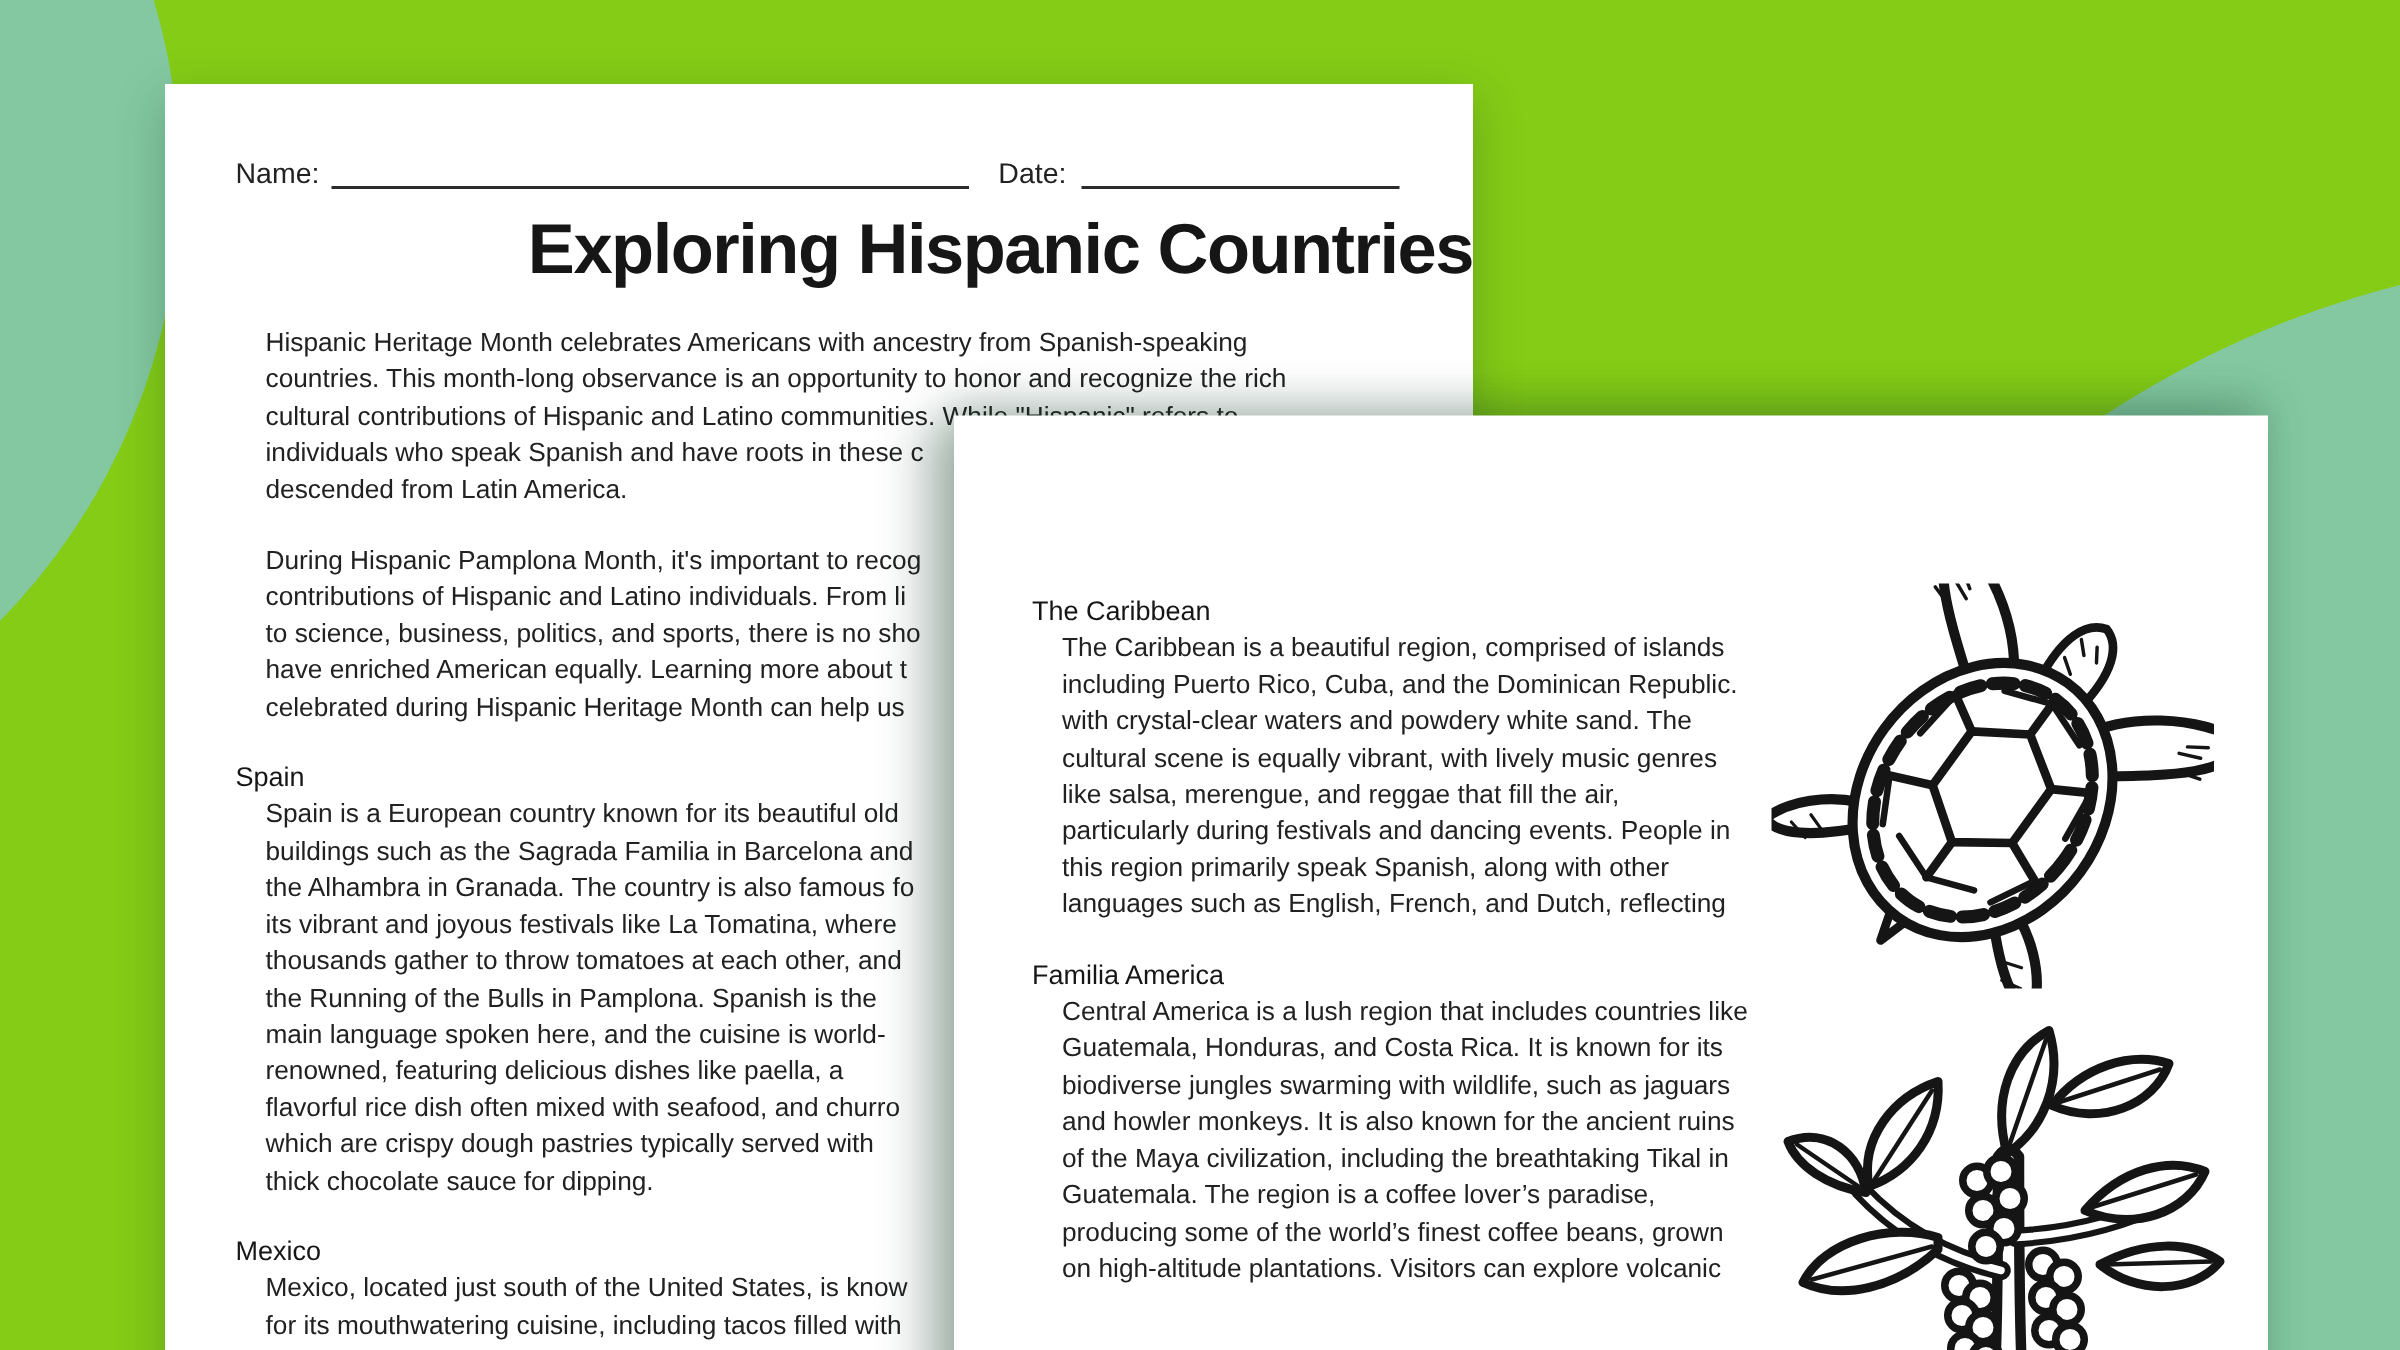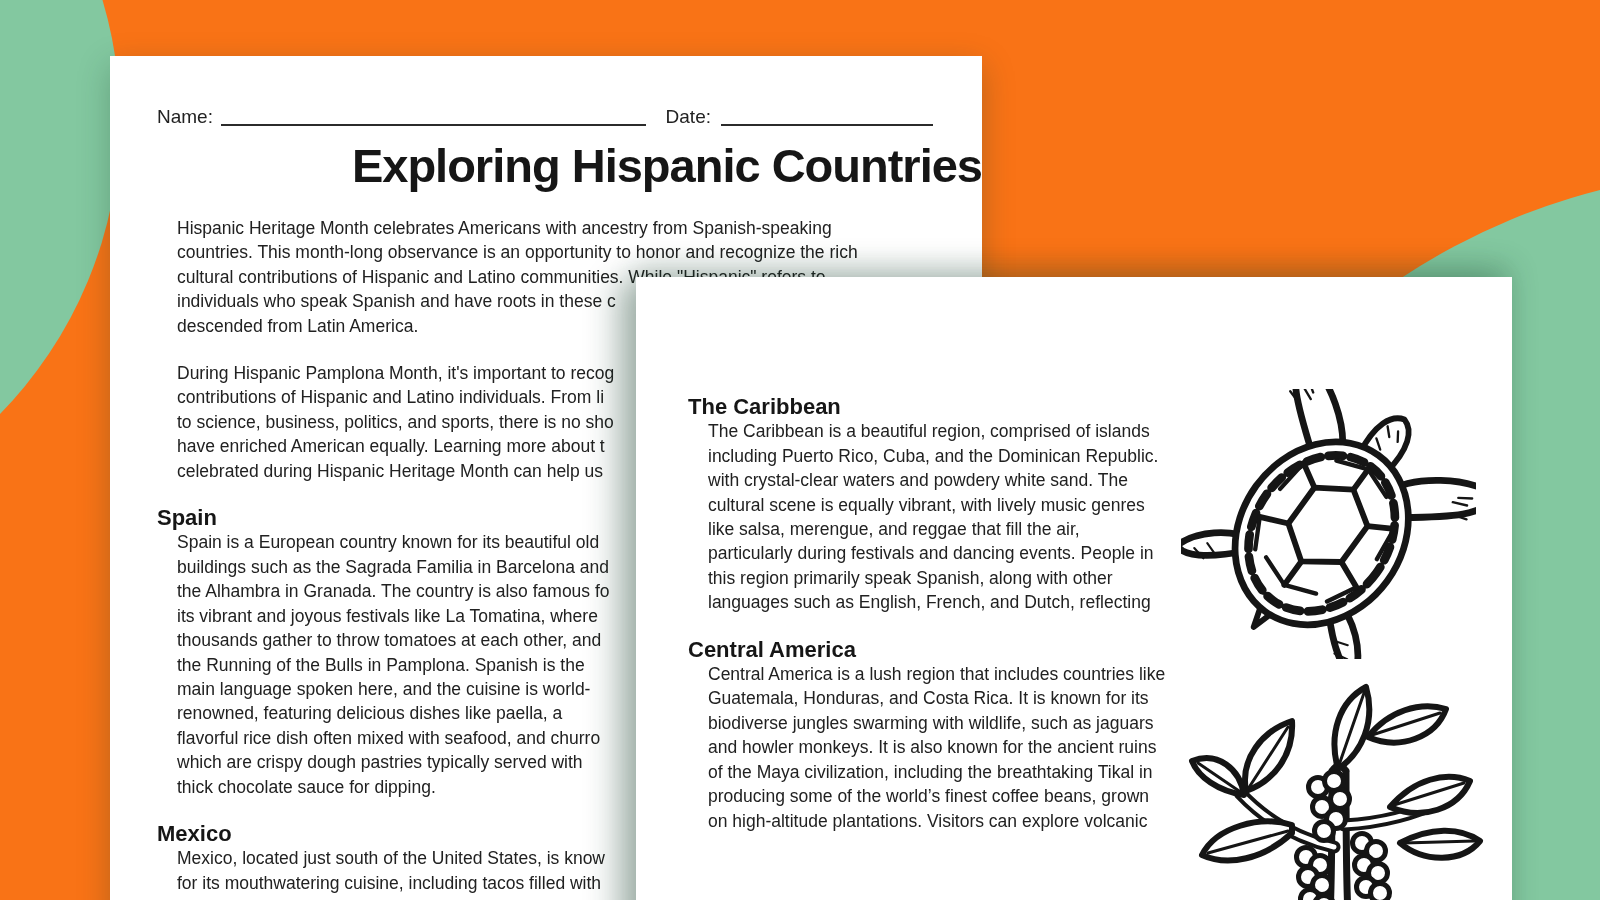--- a/index.html
+++ b/index.html
@@ -1,20 +1,20 @@
 <!DOCTYPE html>
 <html><head>
 <meta charset="utf-8">
 <style>
   html,body{margin:0;padding:0;}
   .scene{
     position:relative;
     width:1600px;height:900px;
     overflow:hidden;
-    background:#f97316;
+    background:#84cc16;
     font-family:"Liberation Sans", sans-serif;
   }
   .bg-shape{
     position:absolute;
     border-radius:50%;
     background:#83c8a0;
   }
   .bg-shape.tl{ left:-720px; top:-300px; width:840px; height:840px; }
   .bg-shape.br{ left:1110px; top:170px; width:1300px; height:1300px; }
 
@@ -49,22 +49,22 @@
     color:#161616;
   }
 
   .text-col{ position:absolute; color:#212121; font-size:17.5px; line-height:24.4px; }
   .back .text-col{ top:160px; left:47px; width:778px; }
   .front .text-col{ top:118px; left:52px; width:516px; }
 
   .para{ margin:0 0 23px 0; }
   .para .line{ white-space:nowrap;margin-left:20px; }
   .sec-heading{
-    margin:0; font-size:22px; line-height:24.4px;
-    font-weight:700; color:#161616;
+    margin:0; font-size:18px; line-height:24.4px;
+    font-weight:400; color:#161616;
   }
 
   .illus{ position:absolute; }
   .illus.turtle{ left:545px; top:112px; }
   .illus.coffee{ left:552px; top:398px; }
   .illus svg{ display:block; }
 </style>
 </head>
 <body>
 
@@ -124,27 +124,28 @@
       <div class="para">
           <div class="line">The Caribbean is a beautiful region, comprised of islands</div>
           <div class="line">including Puerto Rico, Cuba, and the Dominican Republic.</div>
           <div class="line">with crystal-clear waters and powdery white sand. The</div>
           <div class="line">cultural scene is equally vibrant, with lively music genres</div>
           <div class="line">like salsa, merengue, and reggae that fill the air,</div>
           <div class="line">particularly during festivals and dancing events. People in</div>
           <div class="line">this region primarily speak Spanish, along with other</div>
           <div class="line">languages such as English, French, and Dutch, reflecting</div>
         </div>
-      <h2 class="sec-heading">Central America</h2>
+      <h2 class="sec-heading">Familia America</h2>
       <div class="para">
           <div class="line">Central America is a lush region that includes countries like</div>
           <div class="line">Guatemala, Honduras, and Costa Rica. It is known for its</div>
           <div class="line">biodiverse jungles swarming with wildlife, such as jaguars</div>
           <div class="line">and howler monkeys. It is also known for the ancient ruins</div>
           <div class="line">of the Maya civilization, including the breathtaking Tikal in</div>
+          <div class="line">Guatemala. The region is a coffee lover’s paradise,</div>
           <div class="line">producing some of the world’s finest coffee beans, grown</div>
           <div class="line">on high-altitude plantations. Visitors can explore volcanic</div>
         </div>
     </div>
 
     <div class="illus turtle">
       <svg width="295" height="270" viewBox="0 0 300 280" fill="none" stroke="#151515" stroke-linejoin="round" stroke-linecap="round">
         <g transform="rotate(36 150 140)">
 
           <path d="M95,92 C55,62 22,38 28,14 C62,16 108,46 122,80 Z" fill="#fff" stroke-width="7"></path>

